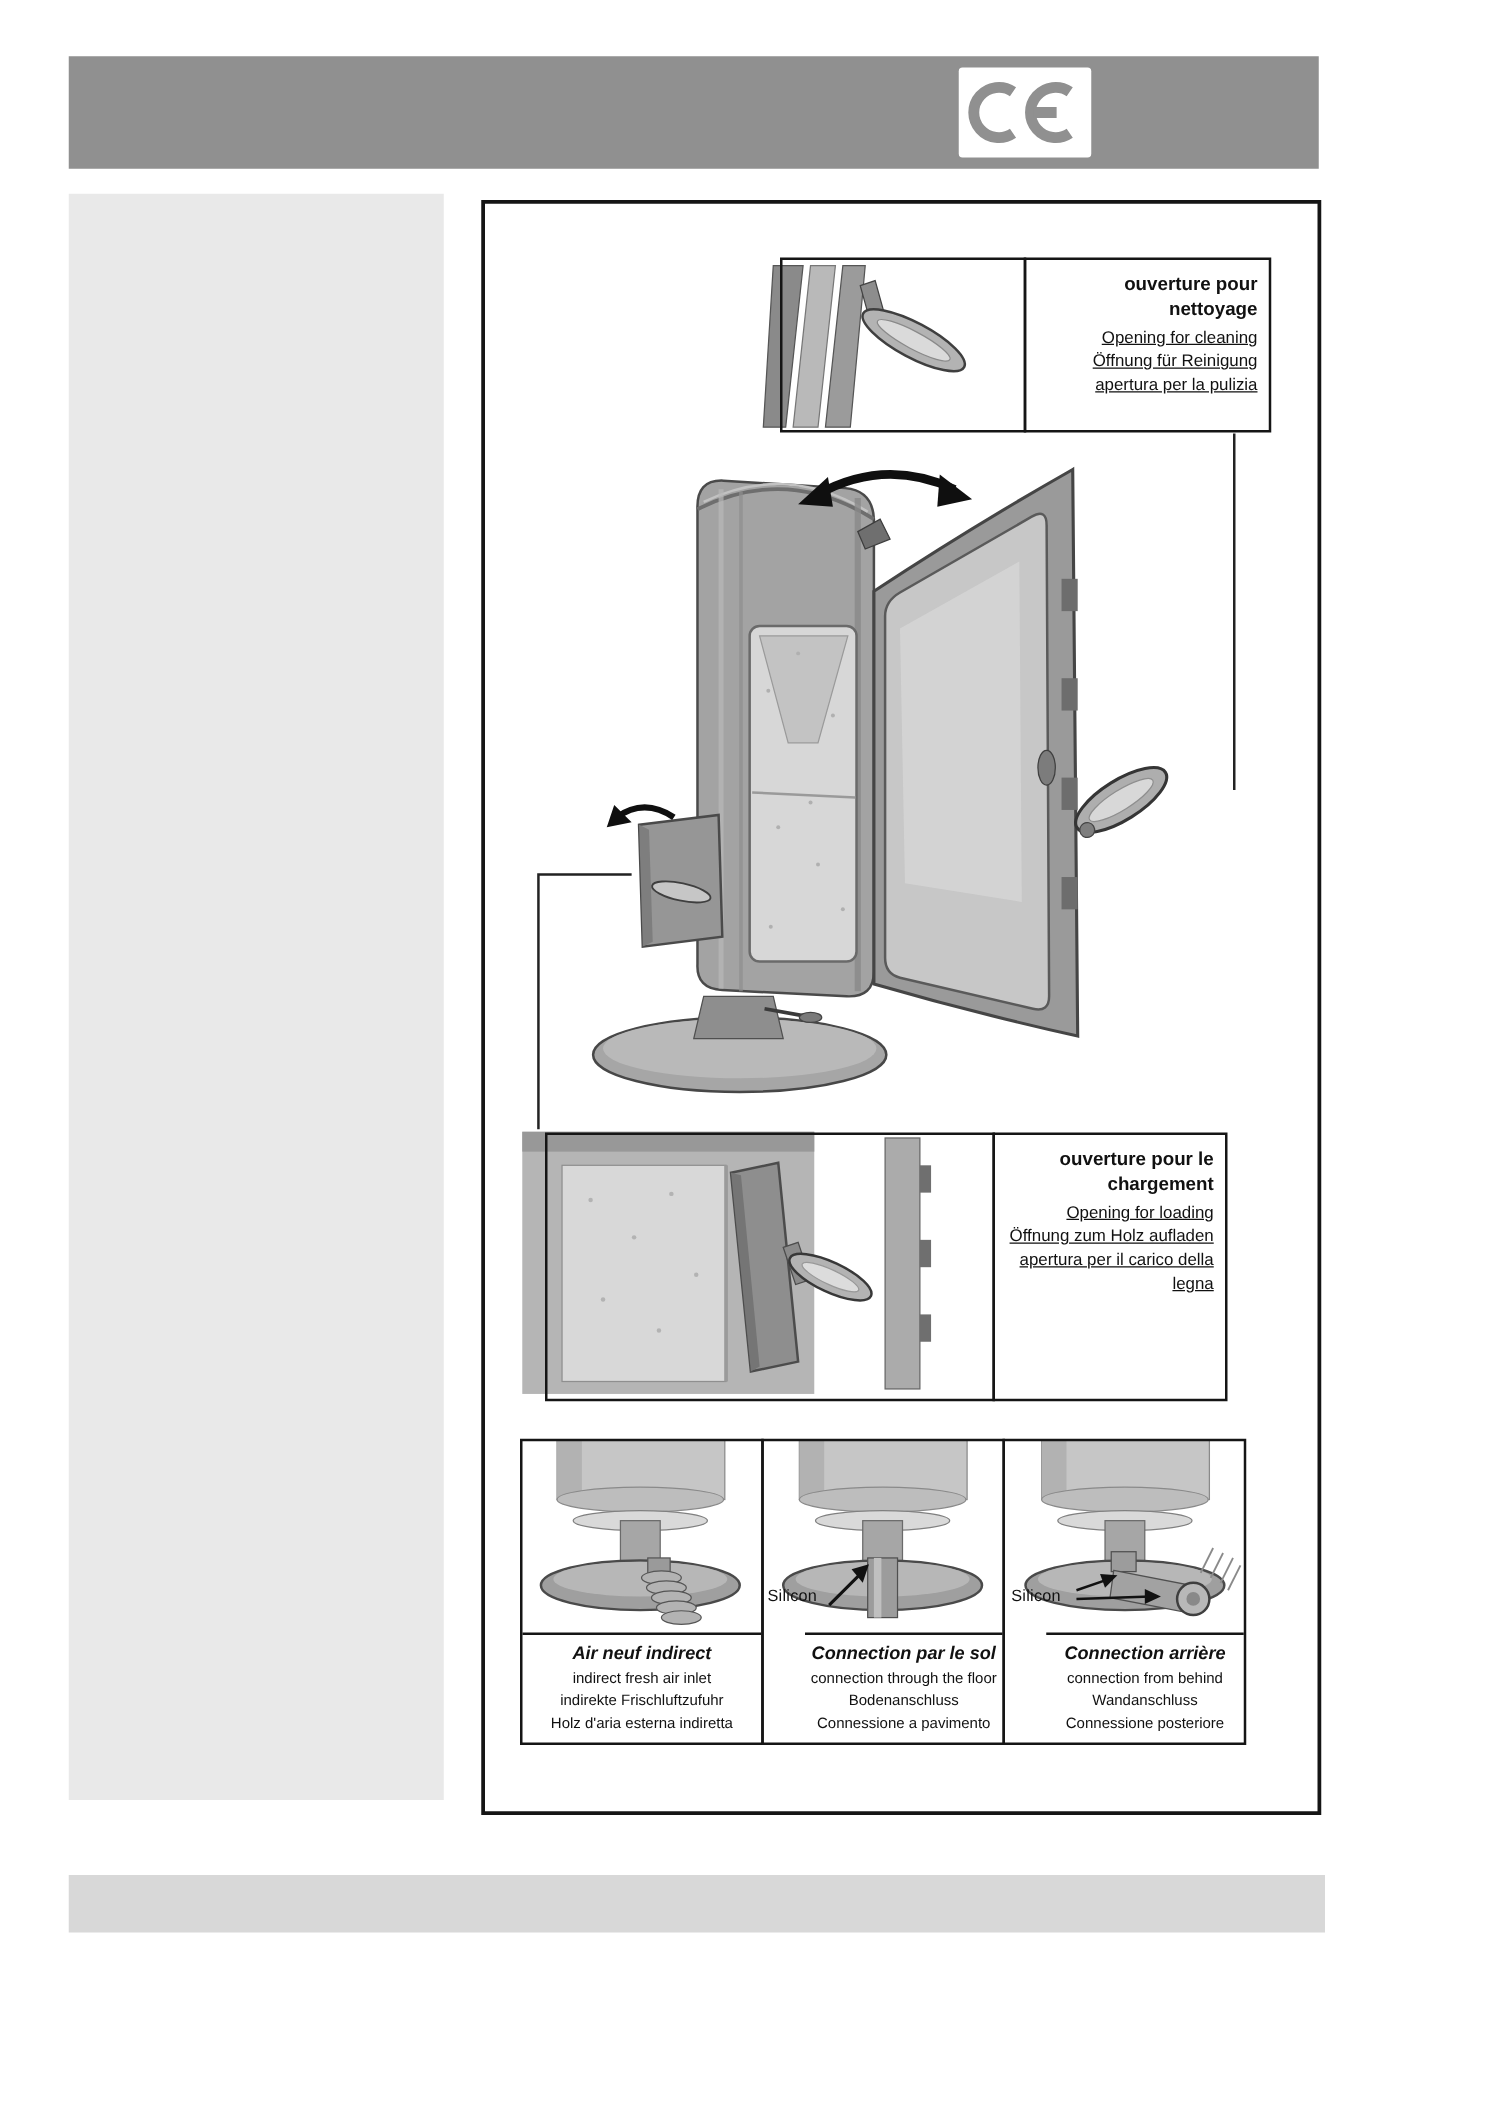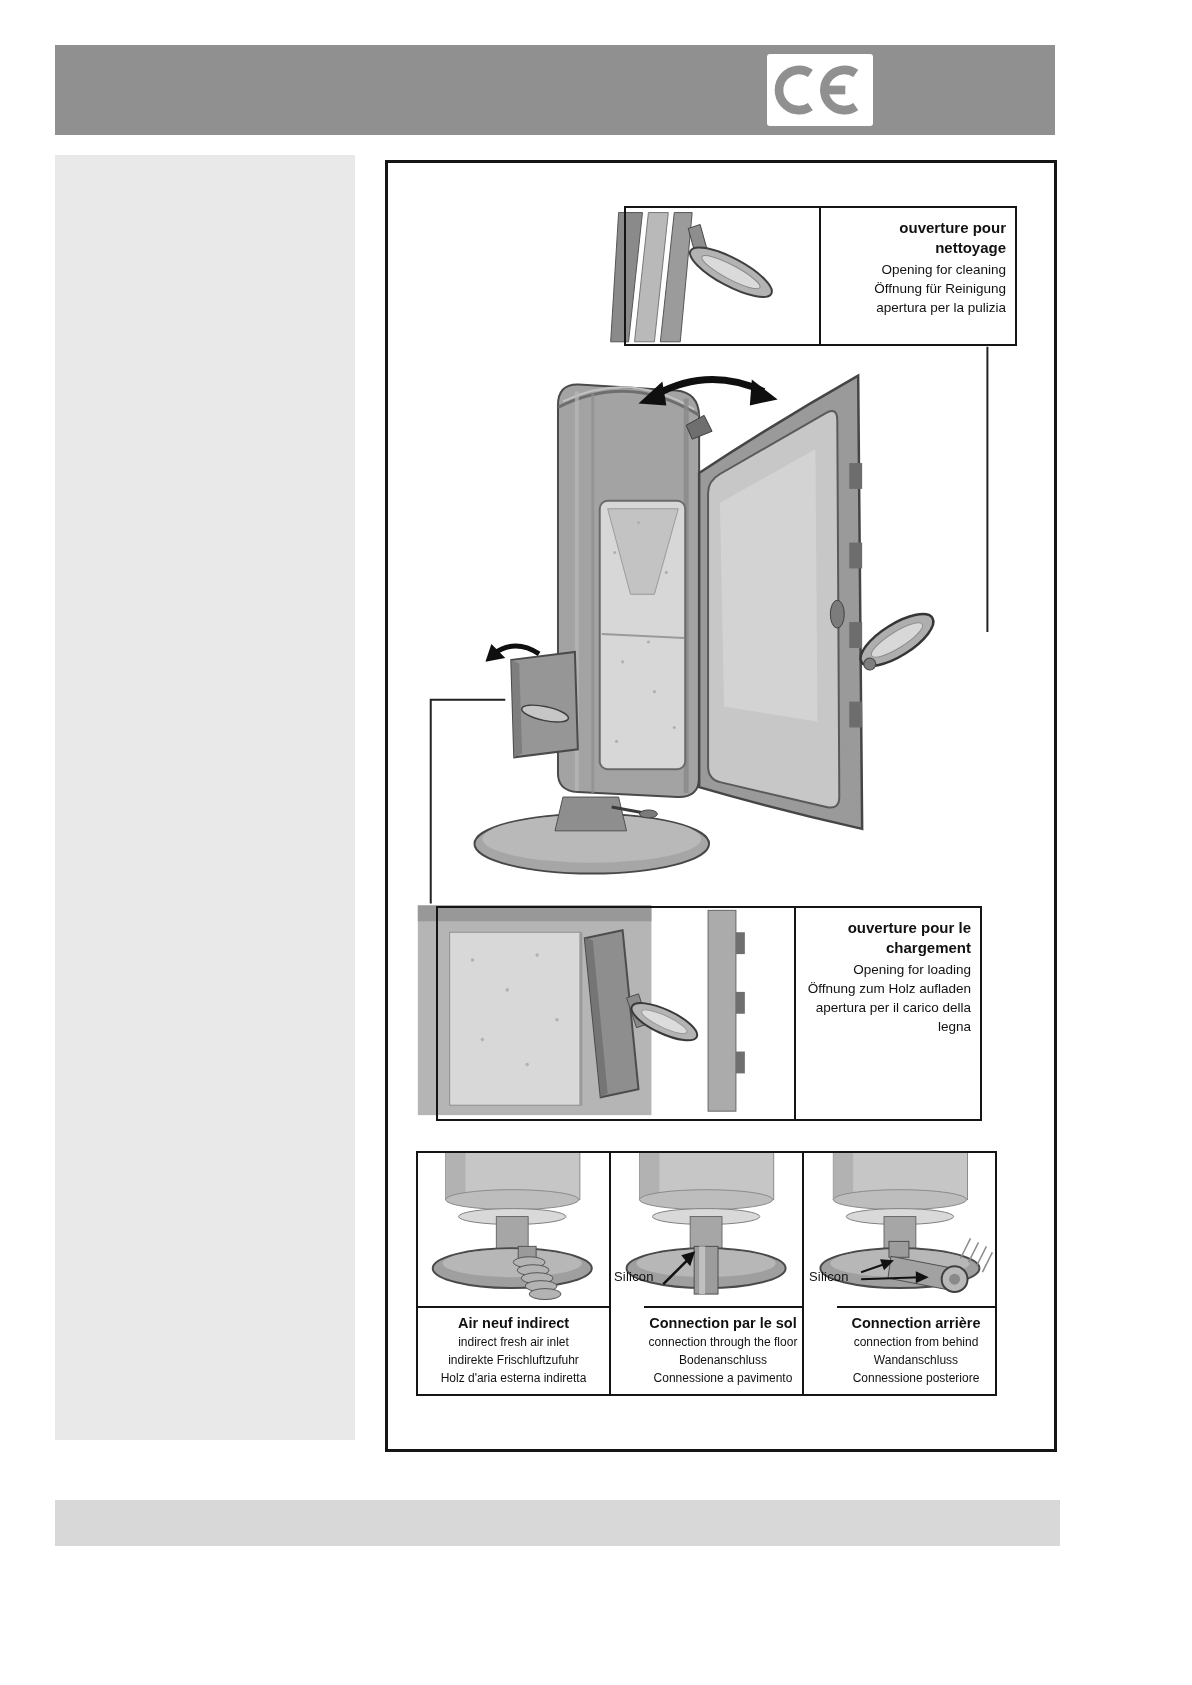--- a/index.html
+++ b/index.html
@@ -22,29 +22,29 @@
   .callout .cell{box-sizing:border-box;border:2px solid #151515;background:transparent;}
   .callout .cell + .cell{margin-left:-2px;}
   .callout.cleaning{left:216px;top:43px;}
   .callout.cleaning .art-cell{width:197px;height:140px;}
   .callout.cleaning .text-cell{width:198px;height:140px;}
   .callout.loading{left:28px;top:743px;}
   .callout.loading .art-cell{width:360px;height:215px;}
   .callout.loading .text-cell{width:188px;height:215px;}
   .text-cell{padding:10px 9px 0 6px;text-align:right;}
   .text-cell .l1{font-weight:bold;font-size:15px;line-height:20px;margin-bottom:2px;}
-  .text-cell .l2{font-size:13.5px;line-height:19px;}
+  .text-cell .l2{font-size:13.5px;line-height:19px;text-decoration:underline;}
 
   .panels{position:absolute;left:28px;top:988px;display:flex;}
   .panel{width:195px;height:245px;box-sizing:border-box;border:2px solid #151515;
     display:flex;flex-direction:column;background:transparent;}
   .panel + .panel{margin-left:-2px;padding-left:33px;}
   .panel-art{height:153px;flex:none;}
   .panel-caption{flex:1;border-top:2px solid #151515;text-align:center;padding-top:5px;}
-  .panel-caption .c1{font-weight:bold;font-size:14.5px;line-height:20px;}
+  .panel-caption .c1{font-weight:bold;font-size:14.5px;line-height:20px;font-style:italic;}
   .panel-caption .c2{font-size:12px;line-height:18px;}
 
   .silicon{position:absolute;font-size:13px;font-weight:400;letter-spacing:.2px;}
   .silicon.s2{left:226px;top:1106px;}
   .silicon.s3{left:421px;top:1106px;}
 </style>
 </head>
 <body>
 
 <div class="abs header-bar">

